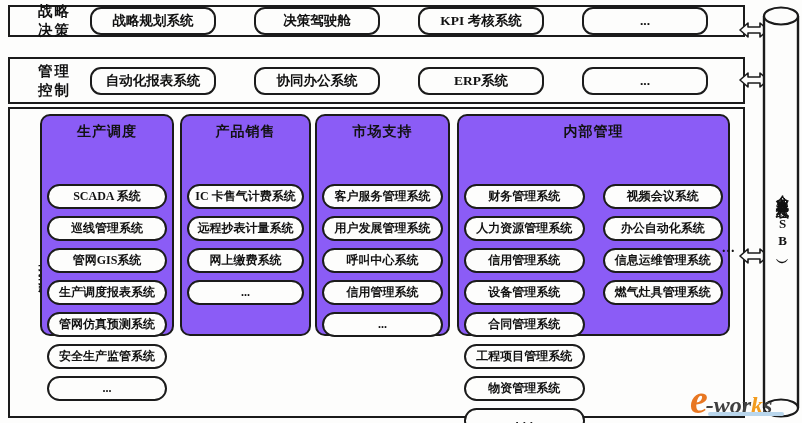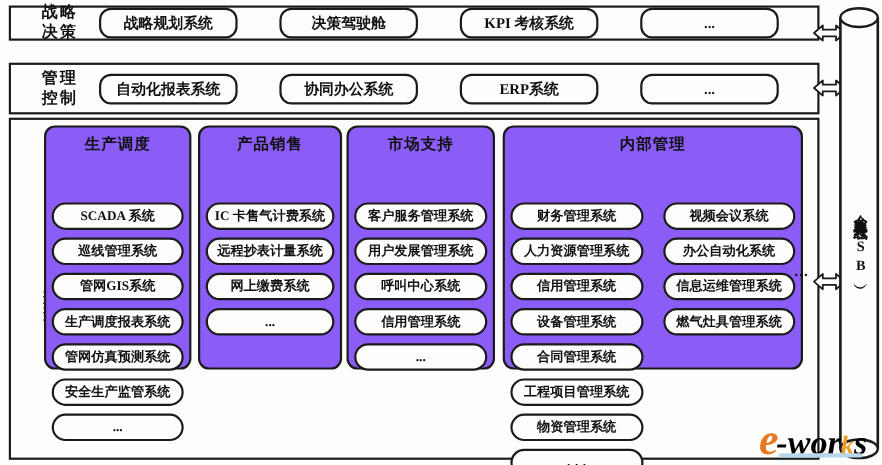--- a/index.html
+++ b/index.html
@@ -85,21 +85,21 @@
   }
   .watermark{
     position:absolute;left:690px;top:380px;z-index:6;
     font-style:italic;white-space:nowrap;line-height:1;
   }
   .wm-underline{
     position:absolute;left:18px;top:32px;width:76px;height:4px;
     background:#b9d6ec;border-radius:2px;
   }
   .wm-e{font-size:40px;font-weight:700;color:#e87722;letter-spacing:-2px;}
-  .wm-blue{font-size:31px;font-weight:700;color:#000000;}
+  .wm-blue{font-size:24px;font-weight:700;color:#404040;}
   .wm-k{font-size:24px;font-weight:700;color:#f29c1f;}
 </style>
 </head>
 <body>
 
 <div class="page">
 
   <div class="band band1">
     <div class="band-label">战略决策</div>
     <div class="band-boxes">

